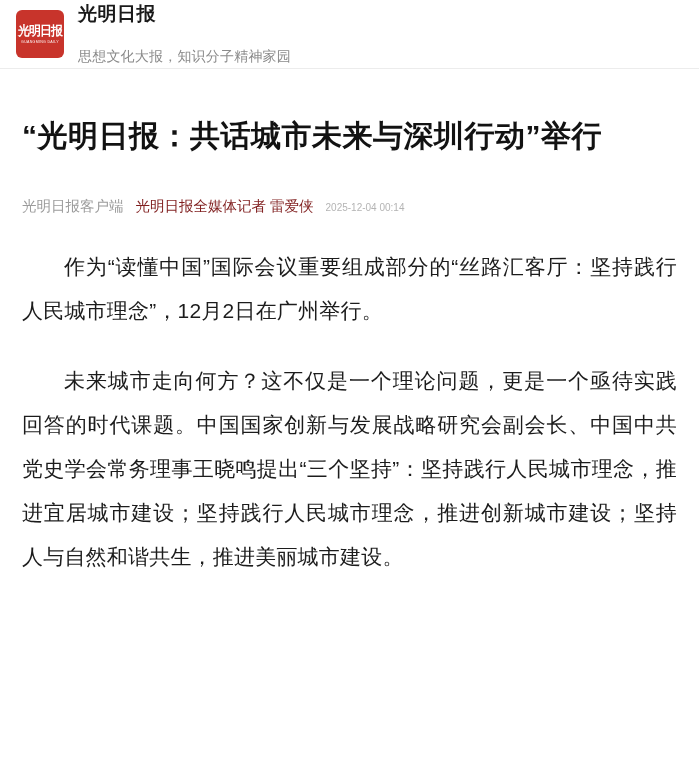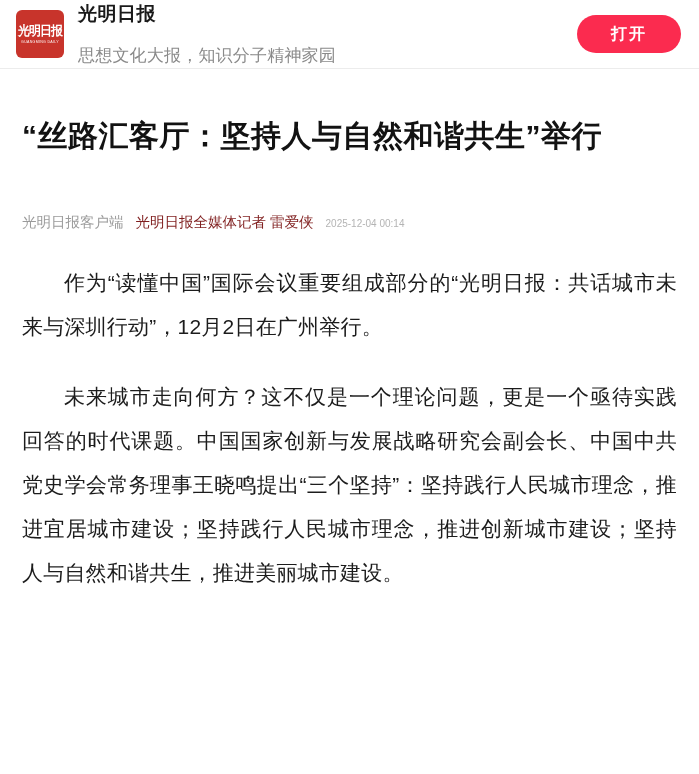--- a/index.html
+++ b/index.html
@@ -70,21 +70,21 @@
     min-width: 0;
   }
   .brand-title {
     font-size: 19px;
     color: #1a1a1a;
     font-weight: bold;
     line-height: 24px;
     letter-spacing: .5px;
   }
   .brand-sub {
-    font-size: 17px;
+    font-size: 14px;
     color: #8a8a8a;
     line-height: 20px;
     margin-top: 20px;
     letter-spacing: .2px;
   }
   .open-btn {
     flex: 0 0 auto;
     background: #fb2b4f;
     color: #ffffff;
     font-size: 16px;
@@ -125,21 +125,20 @@
     display: flex;
     align-items: baseline;
     flex-wrap: wrap;
     color: #9b9b9b;
     font-size: 14.5px;
     line-height: 22px;
   }
   .meta-source {
     color: #9b9b9b;
     margin-right: 12px;
-    margin-top: 16px;
   }
   .meta-author {
     color: #7f1d1d;
     margin-right: 12px;
   }
   .meta-time {
     color: #b4b4b4;
     font-size: 10px;
   }
 
@@ -164,33 +163,32 @@
 
   <div class="appbar">
     <div class="logo">
       <div class="logo-main">光明日报</div>
       <div class="logo-sub">GUANGMING DAILY</div>
     </div>
     <div class="brand">
       <div class="brand-title">光明日报</div>
       <div class="brand-sub">思想文化大报，知识分子精神家园</div>
     </div>
-    <button class="open-btn">打开</button>
   </div>
 
   <div class="divider"></div>
 
   <div class="article">
-    <h1 class="headline">“丝路汇客厅：坚持人与自然和谐共生”举行</h1>
+    <h1 class="headline">“光明日报：共话城市未来与深圳行动”举行</h1>
 
     <div class="meta">
       <span class="meta-source">光明日报客户端</span>
       <span class="meta-author">光明日报全媒体记者 雷爱侠</span>
       <span class="meta-time">2025-12-04 00:14</span>
     </div>
 
     <div class="body-text">
-      <p class="para">作为“读懂中国”国际会议重要组成部分的“光明日报：共话城市未来与深圳行动”，12月2日在广州举行。</p>
+      <p class="para">作为“读懂中国”国际会议重要组成部分的“丝路汇客厅：坚持践行人民城市理念”，12月2日在广州举行。</p>
       <p class="para">未来城市走向何方？这不仅是一个理论问题，更是一个亟待实践回答的时代课题。中国国家创新与发展战略研究会副会长、中国中共党史学会常务理事王晓鸣提出“三个坚持”：坚持践行人民城市理念，推进宜居城市建设；坚持践行人民城市理念，推进创新城市建设；坚持人与自然和谐共生，推进美丽城市建设。</p>
     </div>
   </div>
 
 </div>
 
 </body></html>

